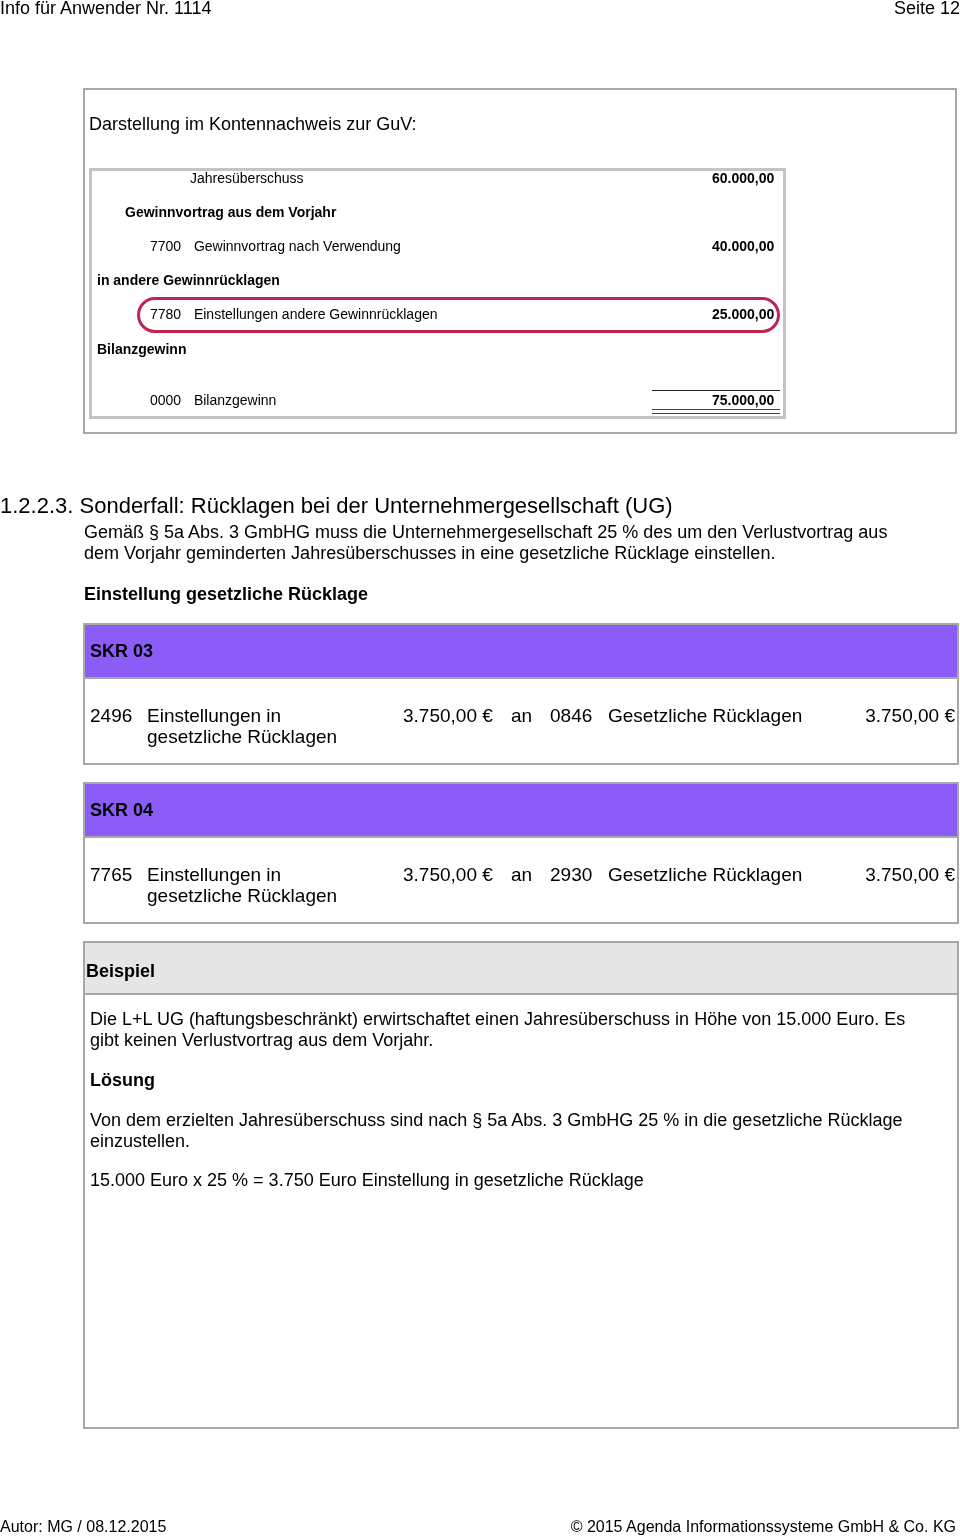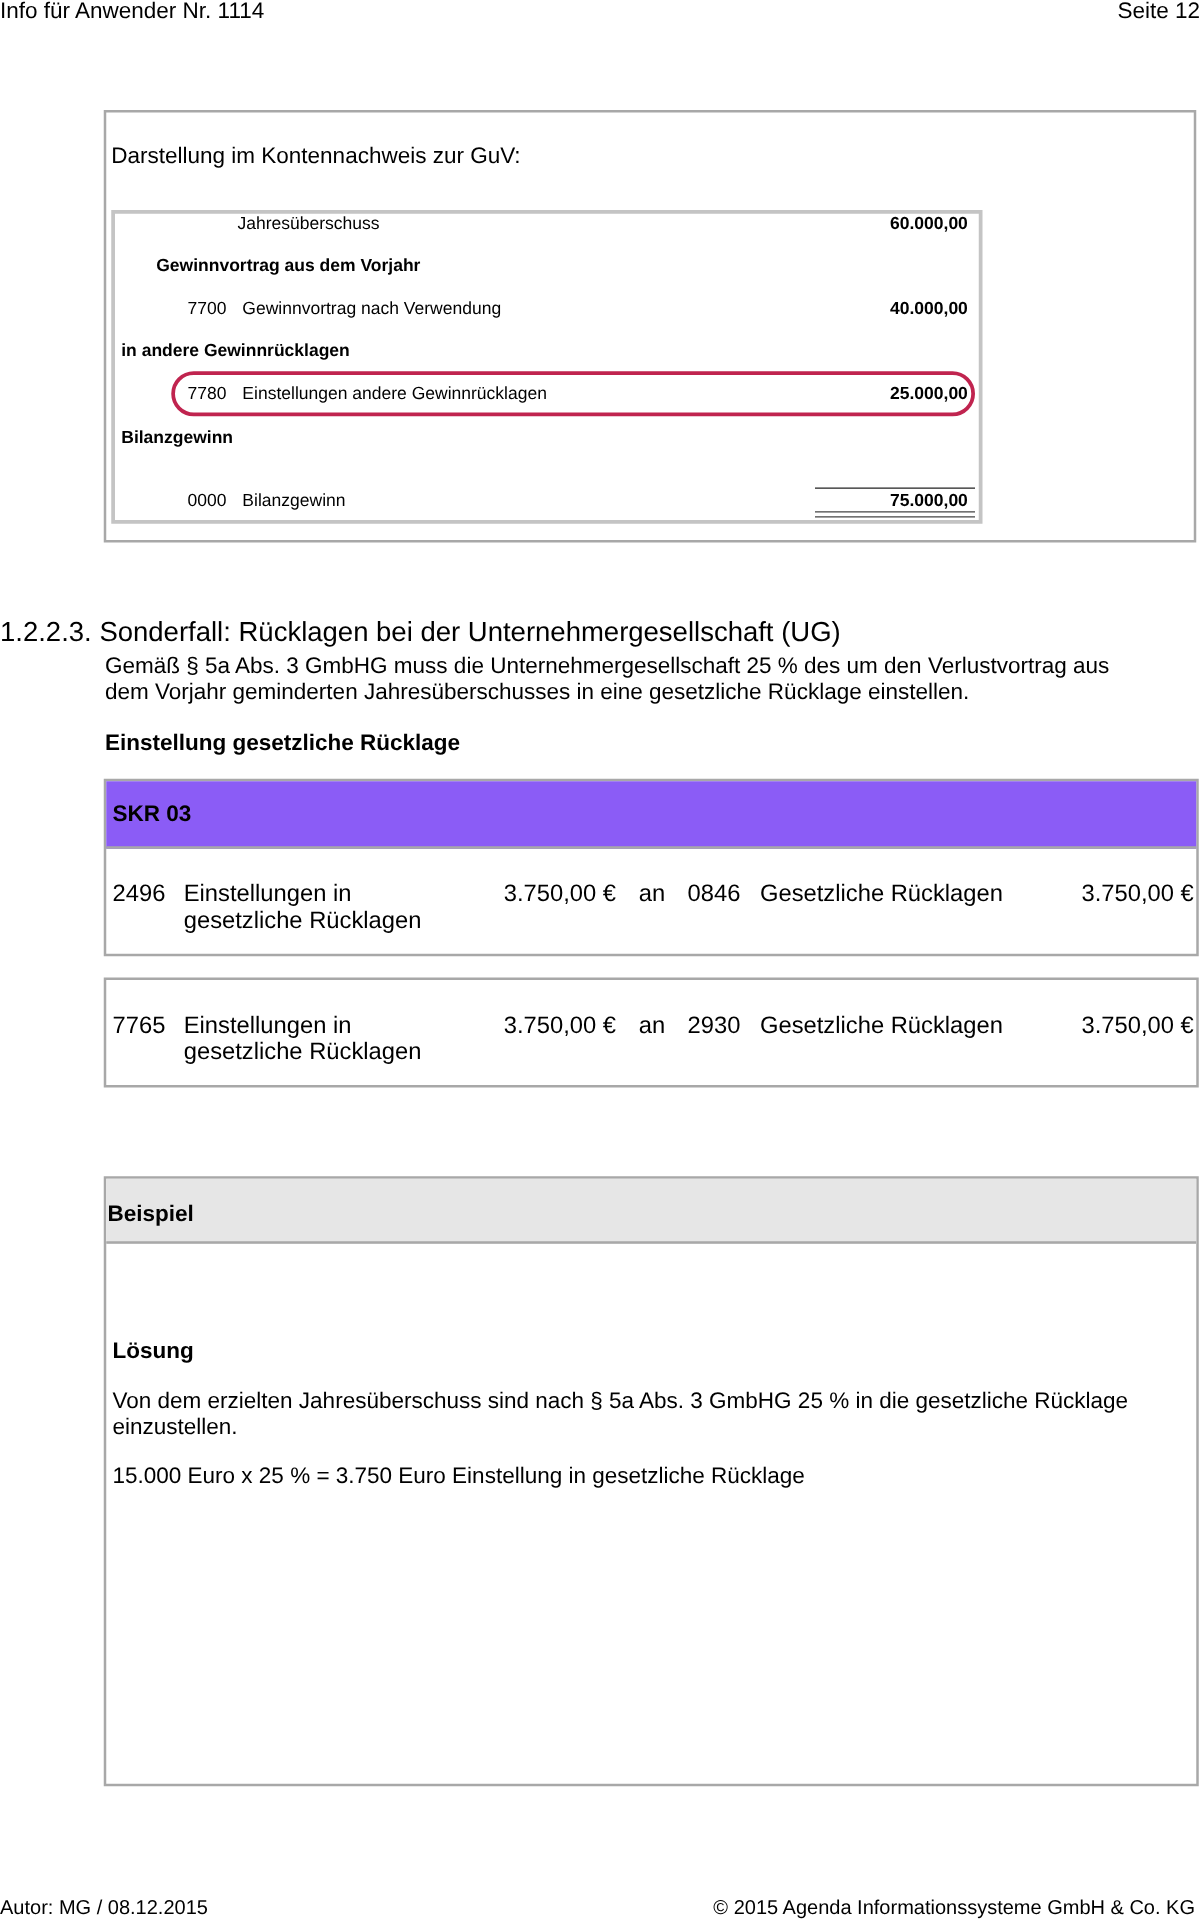--- a/index.html
+++ b/index.html
@@ -130,36 +130,41 @@
     </span>
     <span class="c-amt1">3.750,00 €</span>
     <span class="c-an">an</span>
     <span class="c-acct2">0846</span>
     <span class="c-desc2">Gesetzliche Rücklagen</span>
     <span class="c-amt2">3.750,00 €</span>
   </div>
 </div>
 
 <div class="abs skr" style="top:782px;">
+  <div class="skr-head">SKR 04</div>
   <div class="skr-body">
     <span class="c-acct">7765</span>
     <span class="c-desc">
       <div>Einstellungen in</div>
       <div>gesetzliche Rücklagen</div>
     </span>
     <span class="c-amt1">3.750,00 €</span>
     <span class="c-an">an</span>
     <span class="c-acct2">2930</span>
     <span class="c-desc2">Gesetzliche Rücklagen</span>
     <span class="c-amt2">3.750,00 €</span>
   </div>
 </div>
 
 <div class="abs bsp">
   <div class="bsp-head">Beispiel</div>
+  <div class="bsp-text" style="top:66px;">
+    <div>Die L+L UG (haftungsbeschränkt) erwirtschaftet einen Jahresüberschuss in Höhe von 15.000 Euro. Es</div>
+    <div>gibt keinen Verlustvortrag aus dem Vorjahr.</div>
+  </div>
   <div class="bsp-text bold" style="top:127px;">Lösung</div>
   <div class="bsp-text" style="top:167px;">
     <div>Von dem erzielten Jahresüberschuss sind nach § 5a Abs. 3 GmbHG 25 % in die gesetzliche Rücklage</div>
     <div>einzustellen.</div>
   </div>
   <div class="bsp-text" style="top:227px;">15.000 Euro x 25 % = 3.750 Euro Einstellung in gesetzliche Rücklage</div>
 </div>
 
 <div class="abs ftr ftr-left">Autor: MG / 08.12.2015</div>
 <div class="abs ftr ftr-right">© 2015 Agenda Informationssysteme GmbH &amp; Co. KG</div>

